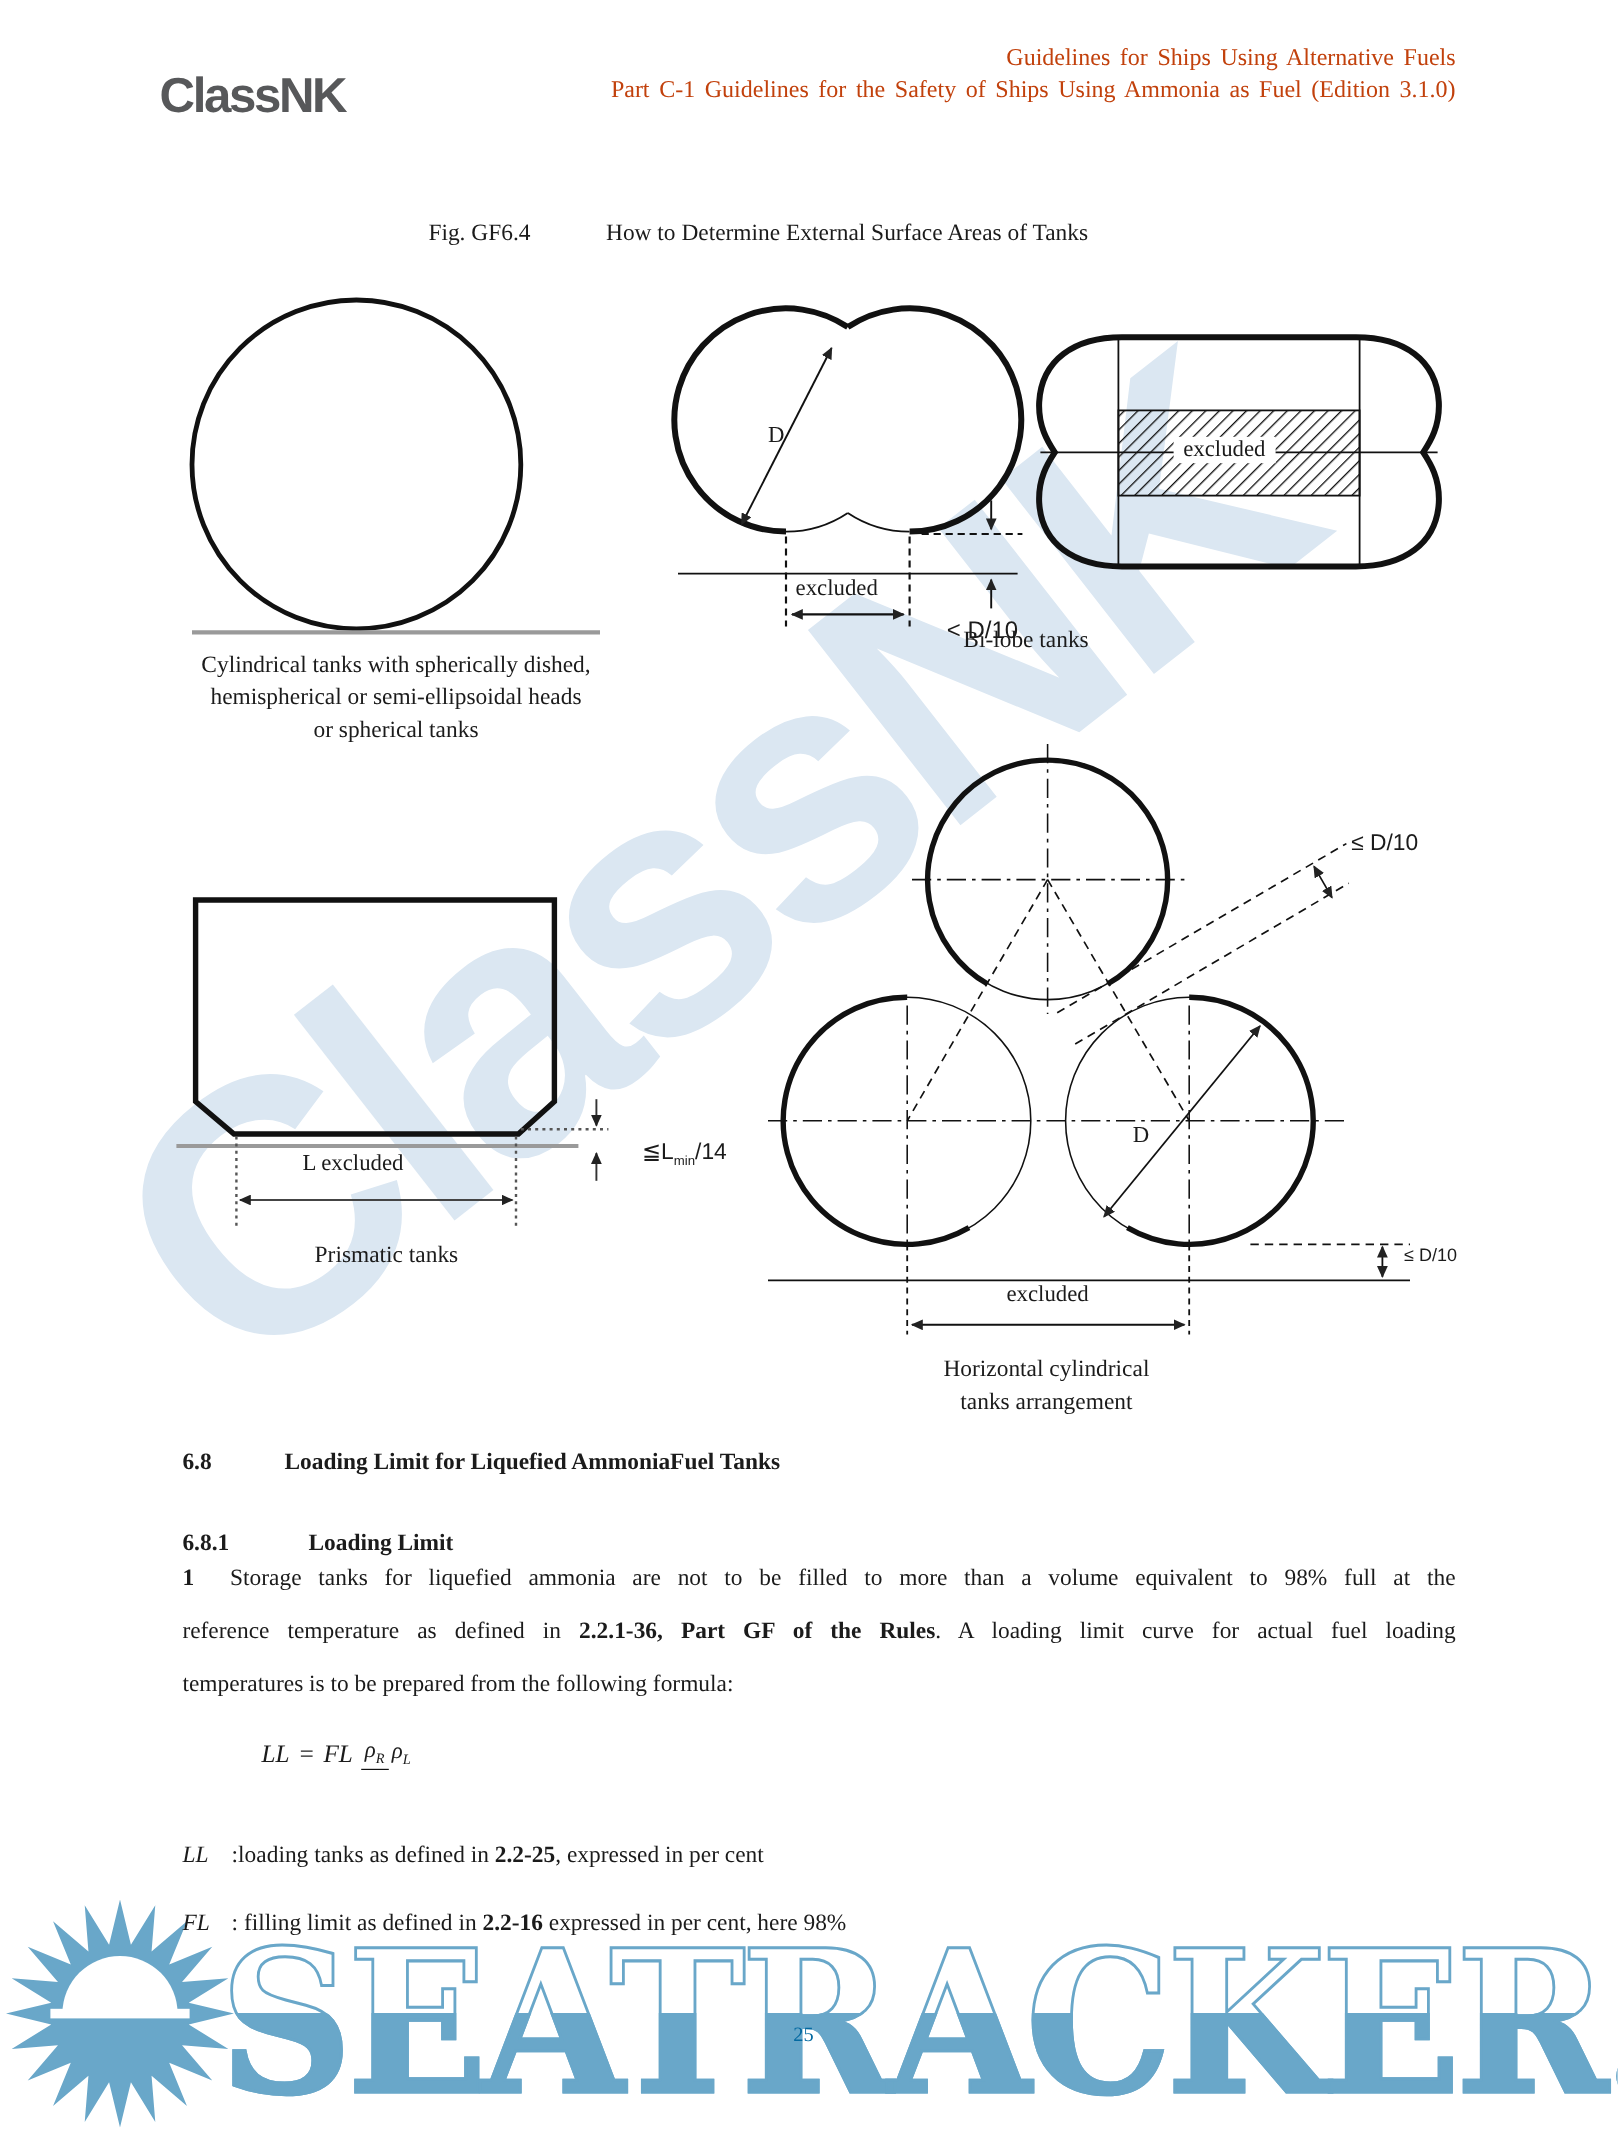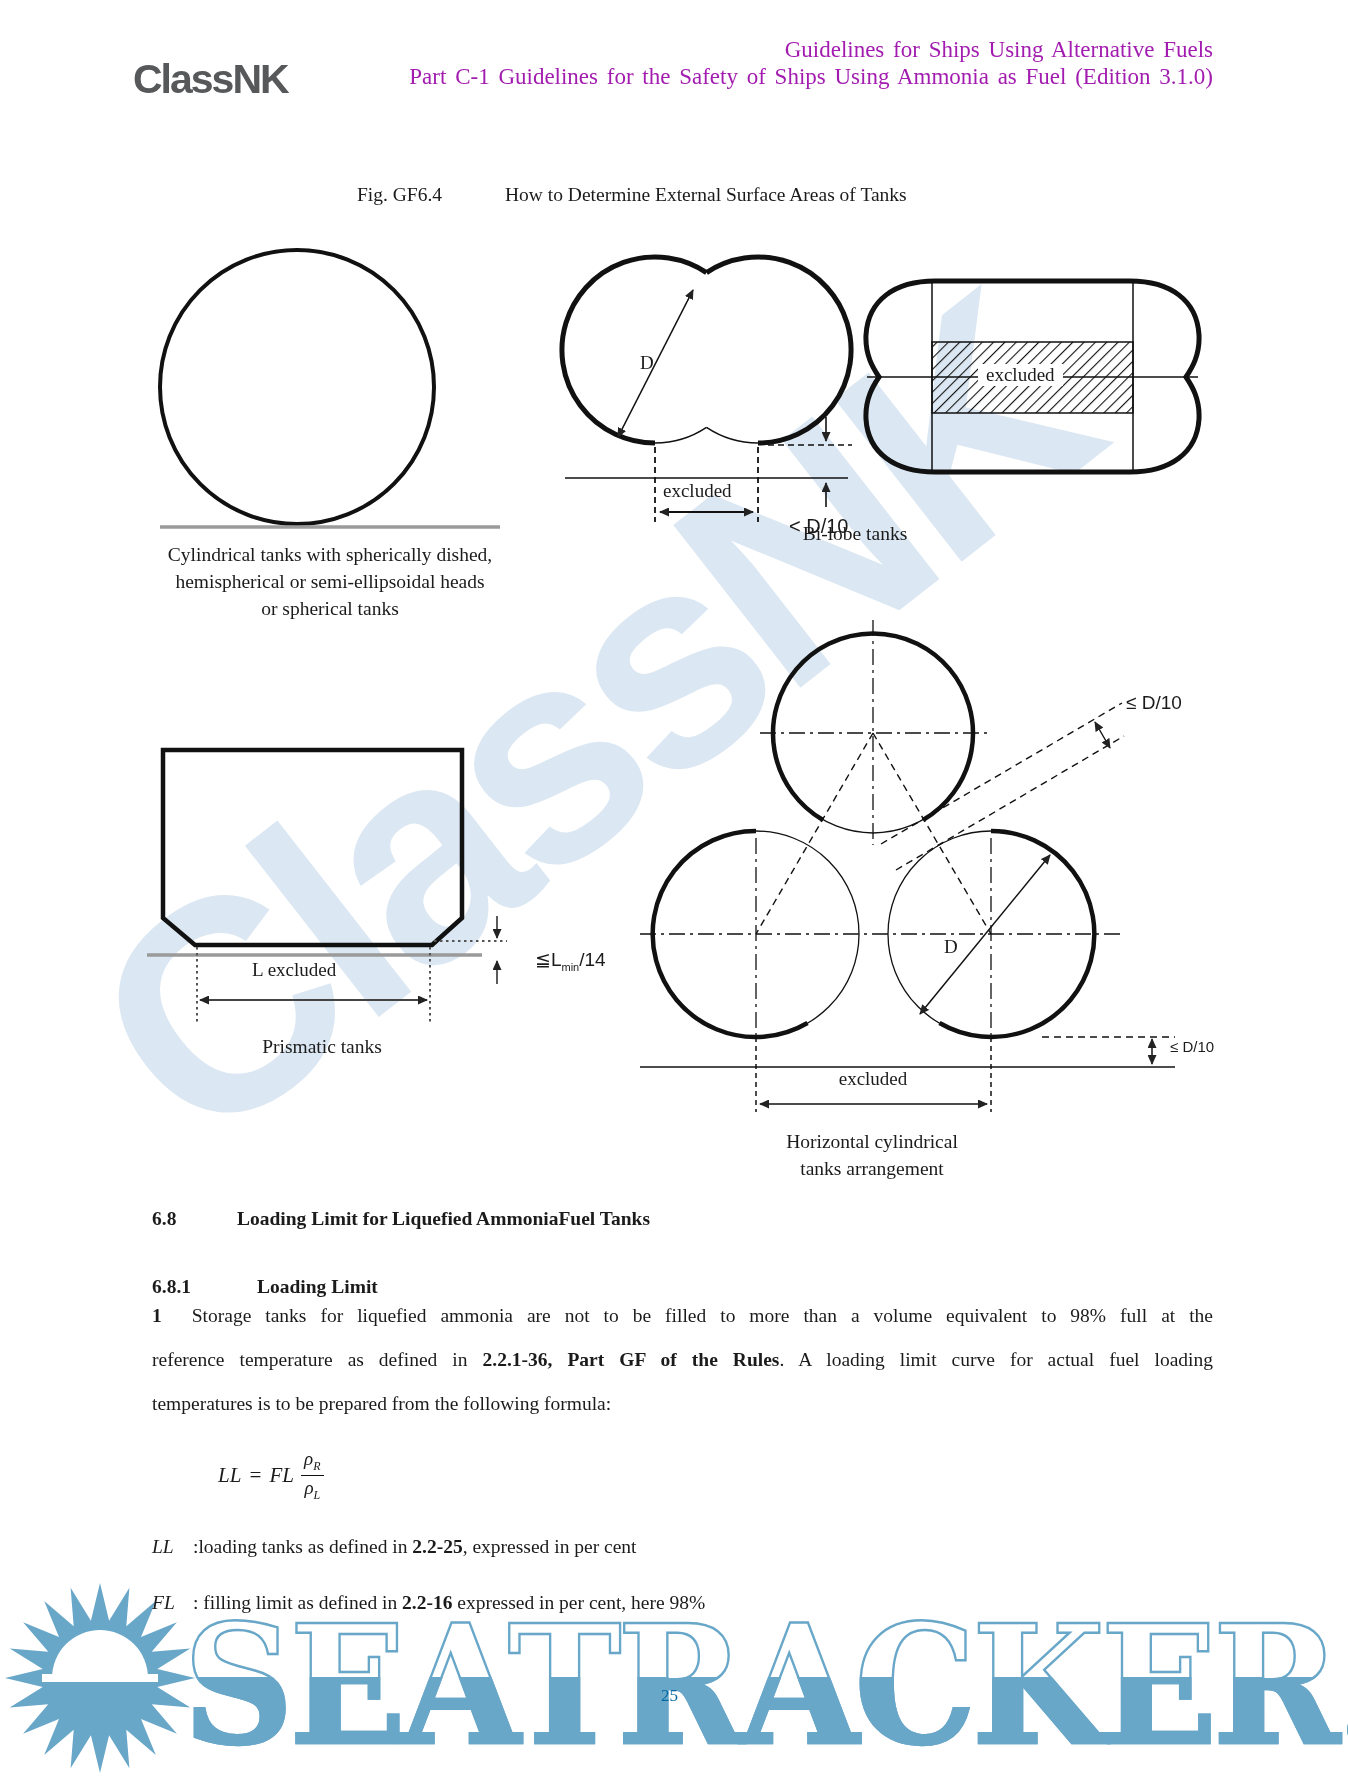--- a/index.html
+++ b/index.html
@@ -28,21 +28,21 @@
   }
   .wm-sun { position:absolute; left:0px; top:1578px; z-index:1; }
 
   
   .logo {
     position:absolute; left:133px; top:56px; z-index:2;
     font-family:"Liberation Sans", sans-serif; font-weight:bold;
     font-size:41px; letter-spacing:-2px; color:#57585a;
   }
   .hdr { position:absolute; right:135px; z-index:2; text-align:left;
-         font-size:23px; word-spacing:3px; color:#a21caf; }
+         font-size:20px; word-spacing:3px; color:#c2410c; }
   .hdr1 { top:37px; } .hdr2 { top:64px; }
 
   
   .fig-title { position:absolute; left:357px; top:184px; z-index:2; font-size:19.5px; }
   .fig-title .t2 { position:absolute; left:148px; top:0; white-space:nowrap; }
 
   svg.diagrams { position:absolute; left:0; top:0; z-index:2; pointer-events:none; }
 
   .lbl { position:absolute; z-index:3; font-size:19px; white-space:nowrap; }
   .lbl-sans { font-family:"Liberation Sans", sans-serif; font-size:18px; }
@@ -58,21 +58,21 @@
   .h681 { top:1276px; } .h681 .sec-title { left:105px; }
 
   .pline { position:absolute; left:152px; width:1061px; z-index:2;
            font-size:19.5px; text-align:justify; }
   .pline.just { text-align-last:justify; }
   .p1 { top:1305px; } .p2 { top:1349px; } .p3 { top:1393px; }
   .item-num { font-weight:bold; margin-right:30px; }
 
   .formula { position:absolute; left:218px; top:1448px; z-index:2;
              font-size:21px; font-style:italic; display:flex; align-items:center; gap:7px; }
-  .frac { display:inline-flex; flex-direction:column; text-align:center;
+  .frac { display:inline-flex; text-align:center;
           font-size:19px; line-height:1.15; }
   .frac .num { border-bottom:1.6px solid #111; padding:0 3px 1px; }
   .frac .den { padding:1px 3px 0; }
   .frac sub { font-size:12px; }
 
   .def { position:absolute; left:152px; z-index:2; font-size:19.5px; }
   .def .term { font-style:italic; display:inline-block; width:41px; }
   .d1 { top:1536px; } .d2 { top:1592px; }
 
   .pageno { position:absolute; left:661px; top:1686px; z-index:3; font-size:17px; color:#0369a1; }

